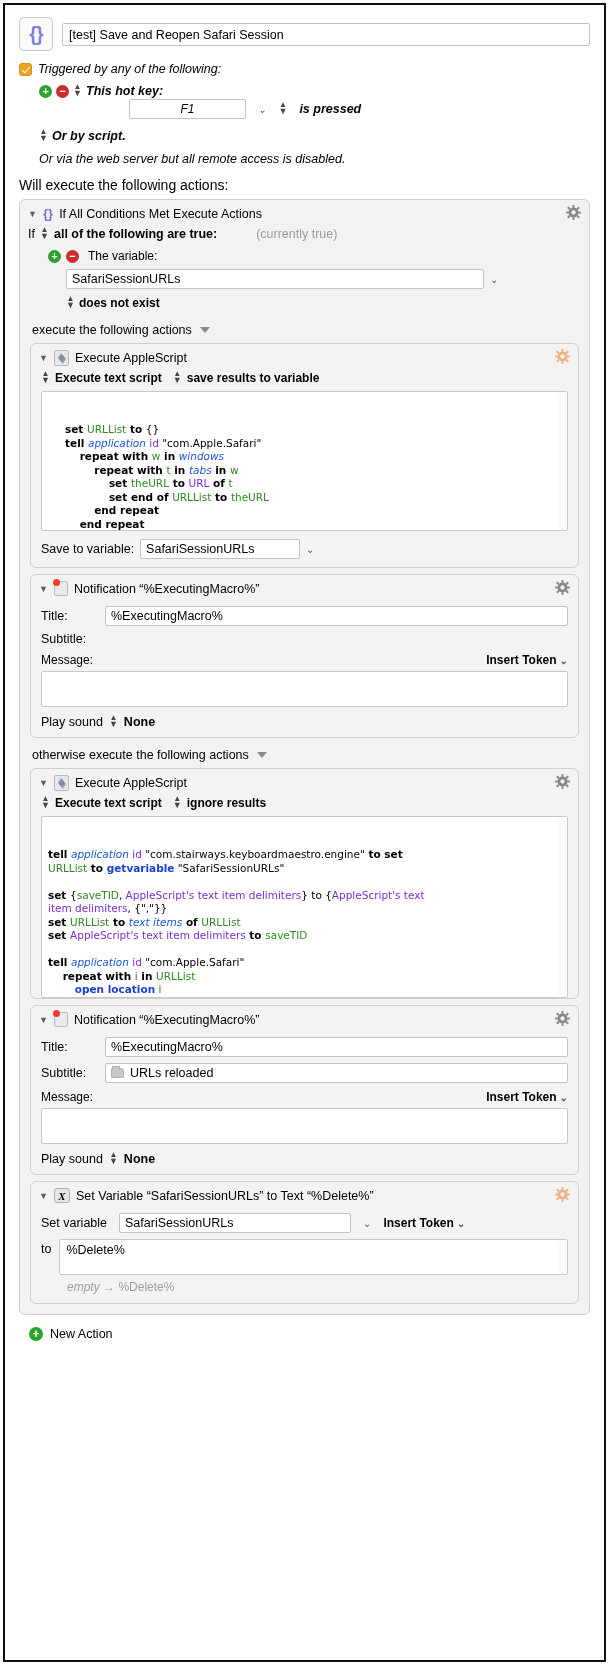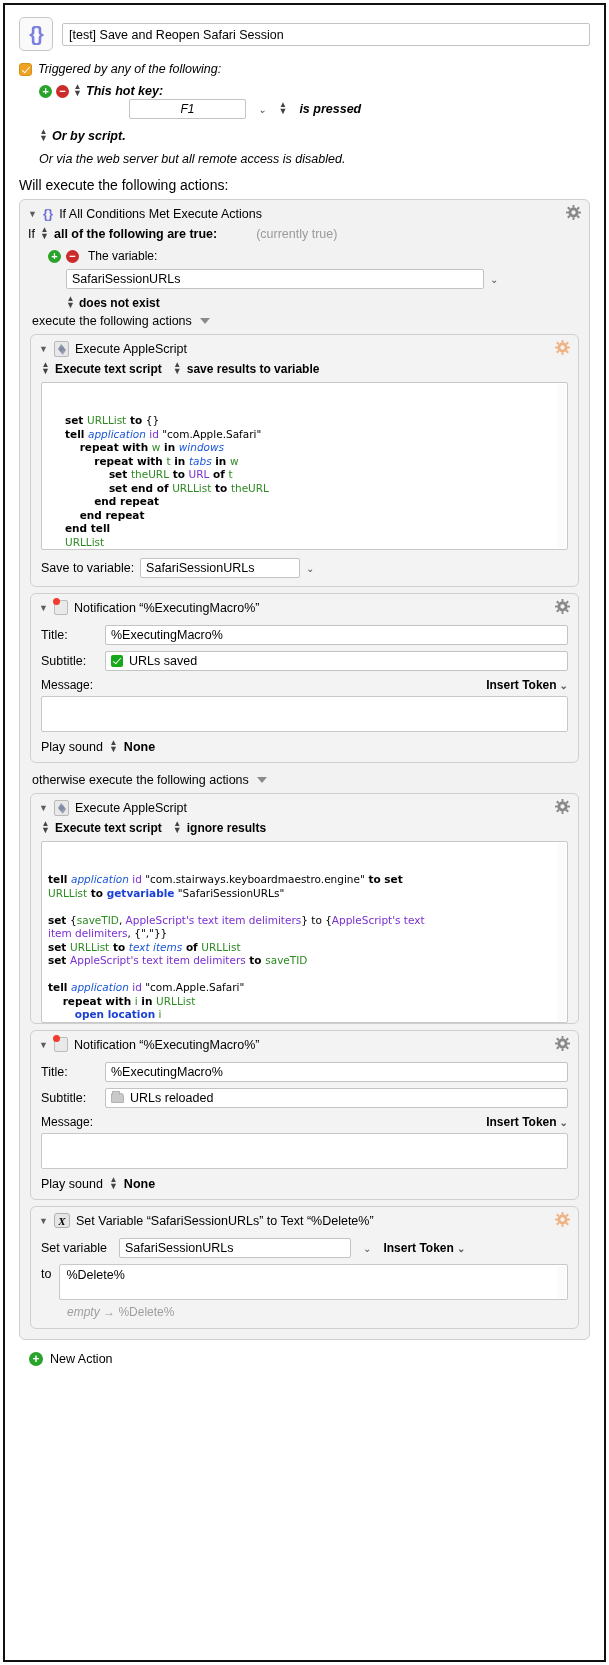--- a/index.html
+++ b/index.html
@@ -103,21 +103,21 @@
 
   .if-line { display:flex; align-items:center; gap:5px; padding: 2px 0 0 8px; font-size:12.5px;}
   .muted { color:#9a9a9a; }
   .var-row { margin-top:8px; padding-left:28px; display:flex; align-items:center; gap:5px;}
   .var-field-row { margin-top:6px; padding-left:46px; display:flex; align-items:center; gap:6px;}
   .txtfield {
     height:20px; border:1px solid #c3c3c3; background:#fff; border-radius:2px;
     display:flex; align-items:center; padding:0 5px; font-size:12.5px;
   }
   .dne-row { margin-top:7px; padding-left:46px; display:flex; align-items:center; gap:4px;}
-  .exec-follow { margin-top:4px; padding-left:2px; display:flex; align-items:center; gap:8px; font-size:12.5px;}
+  .exec-follow { margin-top:13px; padding-left:2px; display:flex; align-items:center; gap:8px; font-size:12.5px;}
   .tri-down { width:0;height:0;border-left:5px solid transparent;border-right:5px solid transparent;border-top:6px solid #8b8b8b;}
 
   
   .as-icon {
     width:15px;height:16px;border:1px solid #b9b9b9;background:#e8e8e8;
     border-radius:2px; position:relative; flex:0 0 15px;
   }
   .as-icon:after{
     content:""; position:absolute; left:3px; top:2px; width:8px; height:11px;
     background:linear-gradient(150deg,#9aa4b8 0%,#7d88a0 50%,#b8c0d0 100%);
@@ -326,21 +326,21 @@
                   </g>
                 </svg>
             </span>
           </div>
           <div class="sub-opts">
             <span class="stepper"><b>▲</b>▼</span>
             <span class="bold">Execute text script</span>
             <span class="stepper" style="margin-left:6px;"><b>▲</b>▼</span>
             <span class="bold">save results to variable</span>
           </div>
-          <div class="codebox" style="height:168px;padding-left:23px;">
+          <div class="codebox" style="height:140px;padding-left:23px;">
             <div class="code"><span class="k">set </span><span class="v">URLList</span><span class="k"> to </span><span class="s">{}</span><br><span class="k">tell </span><span class="app">application</span><span class="cls"> id</span><span class="s"> "com.Apple.Safari"</span><br><span class="k">    repeat with </span><span class="v">w</span><span class="k"> in </span><span class="app">windows</span><br><span class="k">        repeat with </span><span class="v">t</span><span class="k"> in </span><span class="app">tabs</span><span class="k"> in </span><span class="v">w</span><br><span class="k">            set </span><span class="v">theURL</span><span class="k"> to </span><span class="cls">URL</span><span class="k"> of </span><span class="v">t</span><br><span class="k">            set end of </span><span class="v">URLList</span><span class="k"> to </span><span class="v">theURL</span><br><span class="k">        end repeat</span><br><span class="k">    end repeat</span><br><span class="k">end tell</span><br><span class="v">URLList</span></div>
             <div class="sb-vert"></div>
           </div>
           <div class="save-row">
             <span>Save to variable:</span>
             <span class="txtfield" style="width:160px;">SafariSessionURLs</span>
             <span class="chev">⌄</span>
           </div>
         </div>
 
@@ -365,24 +365,20 @@
                   </g>
                 </svg>
             </span>
           </div>
           <div class="frow">
             <span class="flabel">Title:</span>
             <span class="txtfield finput">%ExecutingMacro%</span>
           </div>
           <div class="frow">
             <span class="flabel">Subtitle:</span>
-            <span class="txtfield finput">
-              <span class="green-check"></span>
-              <span style="margin-left:6px;">URLs saved</span>
-            </span>
           </div>
           <div class="msg-row">
             <span>Message:</span>
             <span class="insert-token">
               <span>Insert Token</span>
               <span class="chev">⌄</span>
             </span>
           </div>
           <div class="msgbox">
             <span></span>

